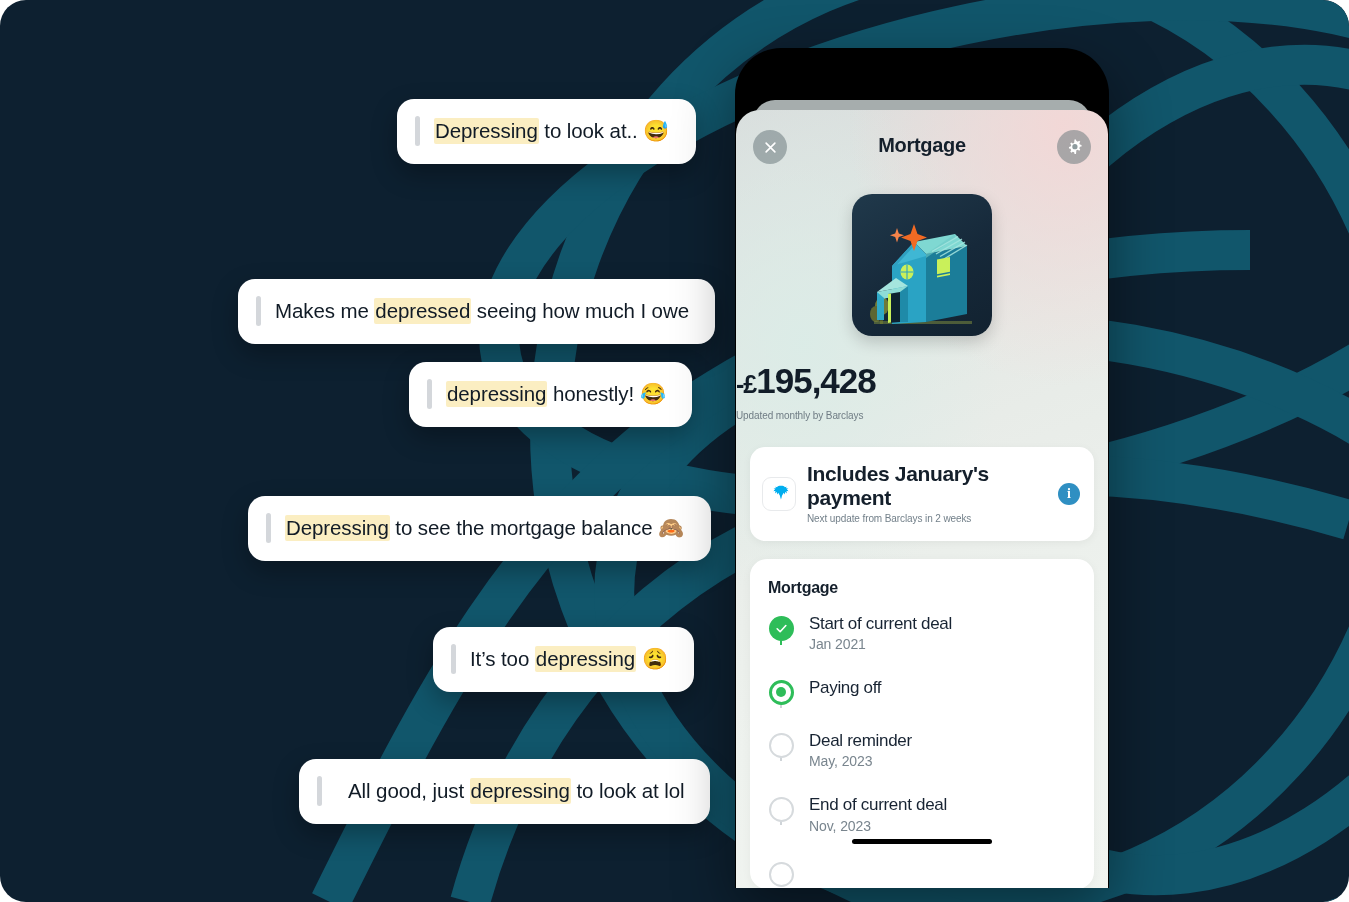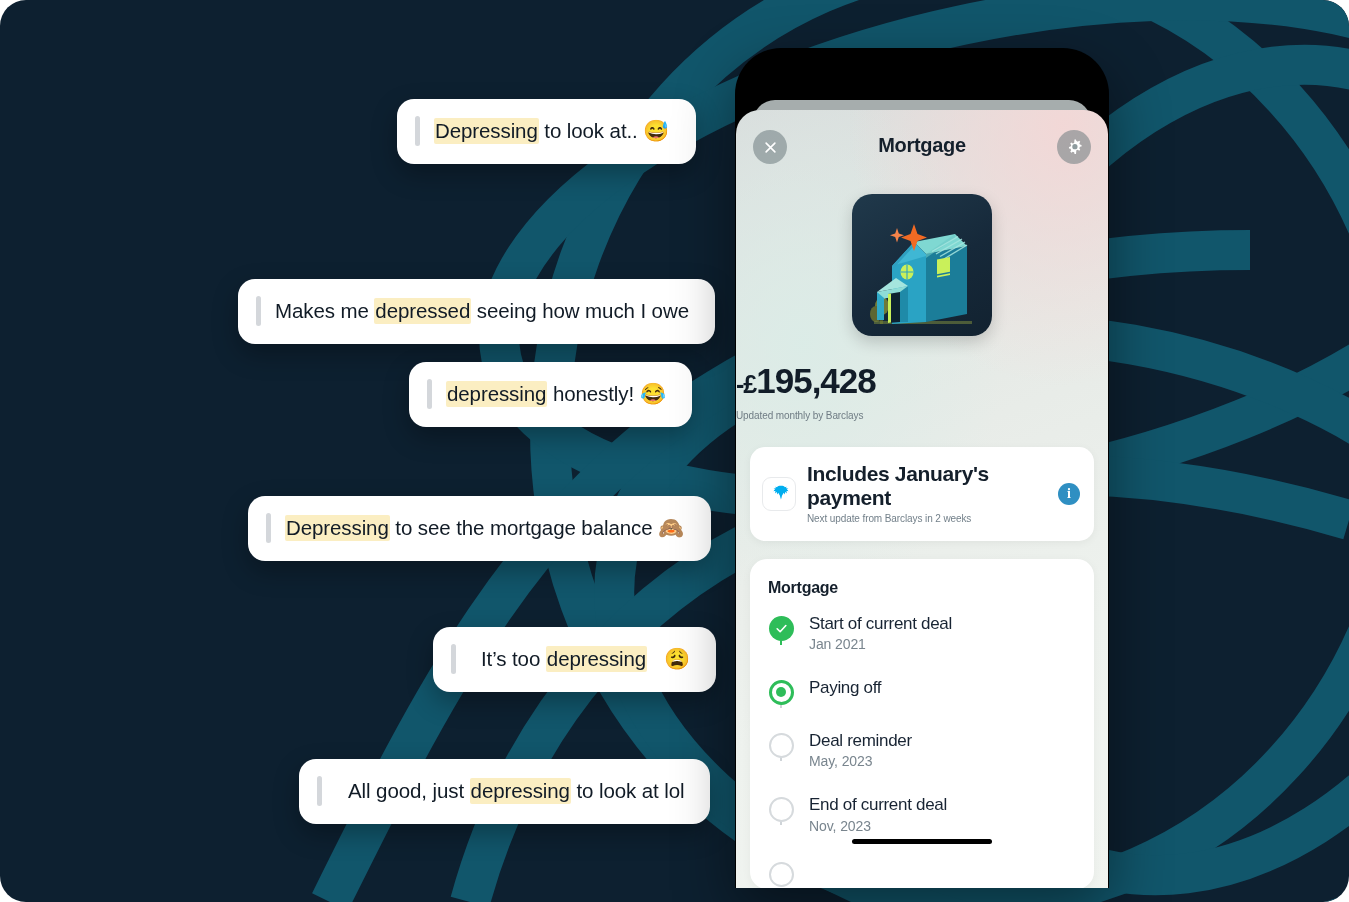--- a/index.html
+++ b/index.html
@@ -382,21 +382,21 @@
       <span class="bubble-text"><span class="hl">depressing</span><span> honestly!</span></span>
       <span class="emo">😂</span>
     </div>
 
     <div class="bubble" style="left:248px; top:496px;">
       <span class="bubble-bar"></span>
       <span class="bubble-text"><span class="hl">Depressing</span><span> to see the mortgage balance</span></span>
       <span class="emo">🙈</span>
     </div>
 
-    <div class="bubble" style="left:433px; top:627px;gap:11px;">
+    <div class="bubble" style="left:433px; top:627px;">
       <span class="bubble-bar"></span>
       <span class="bubble-text"><span>It’s too </span><span class="hl">depressing</span></span>
       <span class="emo">😩</span>
     </div>
 
     <div class="bubble" style="left:299px; top:759px;gap:12px;">
       <span class="bubble-bar"></span>
       <span class="bubble-text"><span>All good, just </span><span class="hl">depressing</span><span> to look at lol</span></span>
     </div>
 

